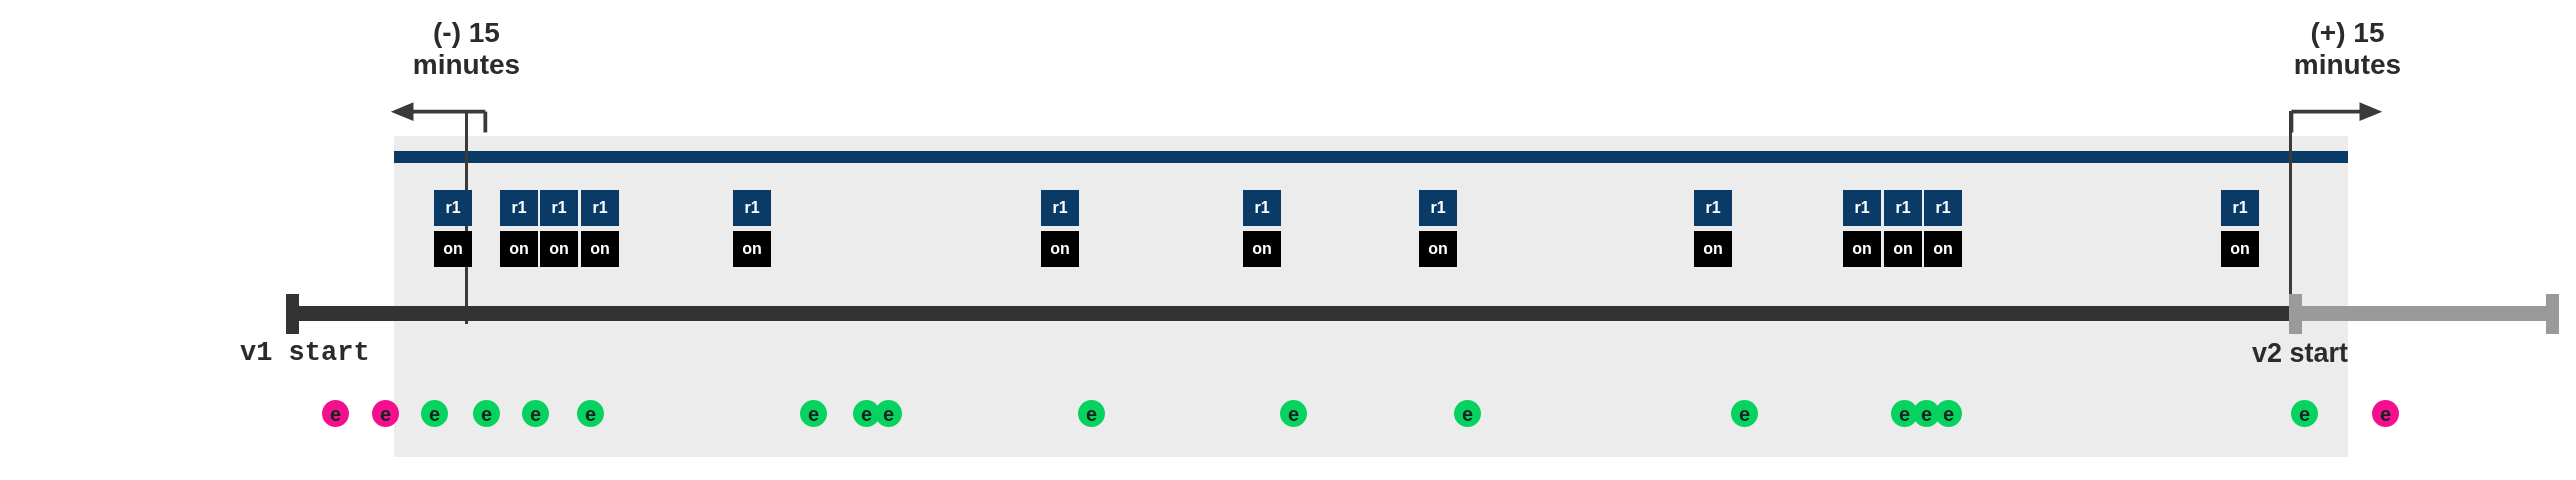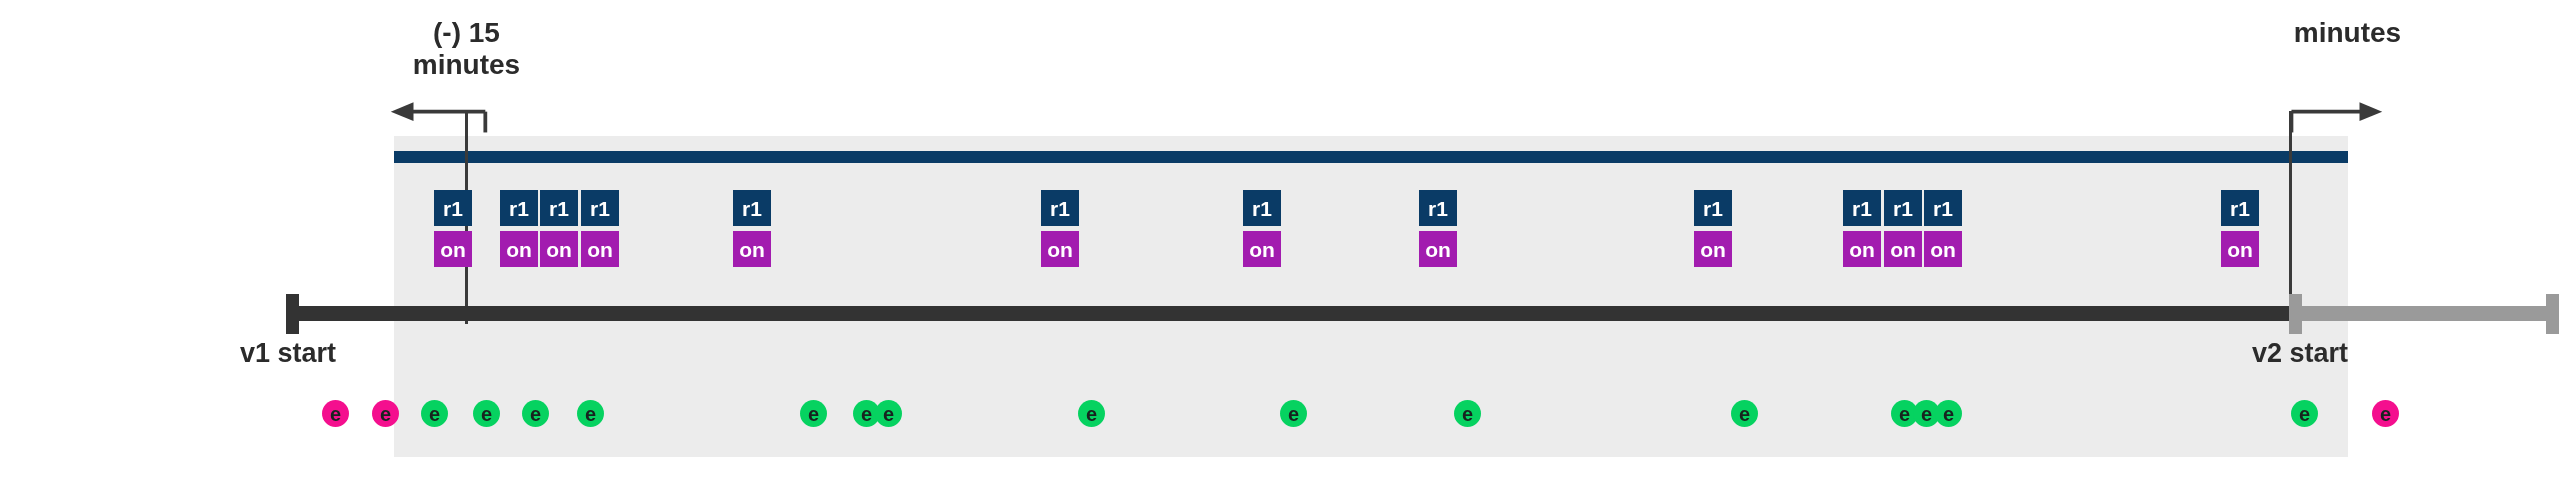--- a/index.html
+++ b/index.html
@@ -35,24 +35,24 @@
   
   .vcap{
     position:absolute;white-space:nowrap;
     font-size:27px;font-weight:700;color:#2b2b2b;
   }
 
   
   .chip{
     position:absolute;width:38px;height:36px;
     display:flex;align-items:center;justify-content:center;
-    color:#ffffff;font-size:21px;font-weight:700;line-height:1;
+    color:#ffffff;font-size:16px;font-weight:700;line-height:1;
   }
   .chip.r{background:#0a3b66;}
-  .chip.o{background:#a21caf;}
+  .chip.o{background:#000000;}
 
   
   .dot{
     position:absolute;width:27px;height:27px;border-radius:50%;
     display:flex;align-items:center;justify-content:center;
     font-size:20px;font-weight:600;color:#17231f;line-height:1;
   }
   .dot.g{background:#06d260;}
   .dot.m{background:#f40f8e;}
 
@@ -82,20 +82,21 @@
 
   <svg class="arrow" style="left:387px;top:104px;" width="104" height="38" viewBox="0 0 110 40">
     <path d="M104,8 L104,30" stroke="#3a3a3a" stroke-width="4" fill="none"></path>
     <path d="M104,8 L26,8" stroke="#3a3a3a" stroke-width="4" fill="none"></path>
     <polygon points="4,8 28,-2 28,18" fill="#3a3a3a"></polygon>
   </svg>
 
   <div class="vline" style="left:465px;top:111px;height:213px;"></div>
 
   <div class="annot" style="left:2211px;top:17px;width:273px;">
+    <div>(+) 15</div>
     <div>minutes</div>
   </div>
 
   <svg class="arrow" style="left:2282px;top:104px;" width="104" height="38" viewBox="0 0 110 40">
     <path d="M10,8 L10,30" stroke="#3a3a3a" stroke-width="4" fill="none"></path>
     <path d="M10,8 L84,8" stroke="#3a3a3a" stroke-width="4" fill="none"></path>
     <polygon points="106,8 82,-2 82,18" fill="#3a3a3a"></polygon>
   </svg>
 
   <div class="vline" style="left:2289px;top:111px;height:213px;"></div>
@@ -130,21 +131,21 @@
       <div class="chip o" style="left: 2221px; top: 231px;">on</div>
     </div>
 
   <div class="tl-cap dark" style="left:286px;top:294px;"></div>
   <div class="tl-bar dark" style="left:292px;top:306px;width:2004px;"></div>
 
   <div class="tl-cap grey" style="left:2289px;top:294px;"></div>
   <div class="tl-bar grey" style="left:2296px;top:306px;width:259px;"></div>
   <div class="tl-cap grey" style="left:2546px;top:294px;"></div>
 
-  <div class="vcap" style="left:240px;top:338px;">v1 start</div>
+  <div class="vcap" style="left:240px;top:338px;font-family:Liberation Mono, monospace;">v1 start</div>
   <div class="vcap" style="left:2252px;top:338px;">v2 start</div>
 
 
   <div id="external-layer">
       <div class="dot m" style="left: 322px; top: 400px;">e</div>
       <div class="dot m" style="left: 372px; top: 400px;">e</div>
       <div class="dot g" style="left: 421px; top: 400px;">e</div>
       <div class="dot g" style="left: 473px; top: 400px;">e</div>
       <div class="dot g" style="left: 522px; top: 400px;">e</div>
       <div class="dot g" style="left: 577px; top: 400px;">e</div>

